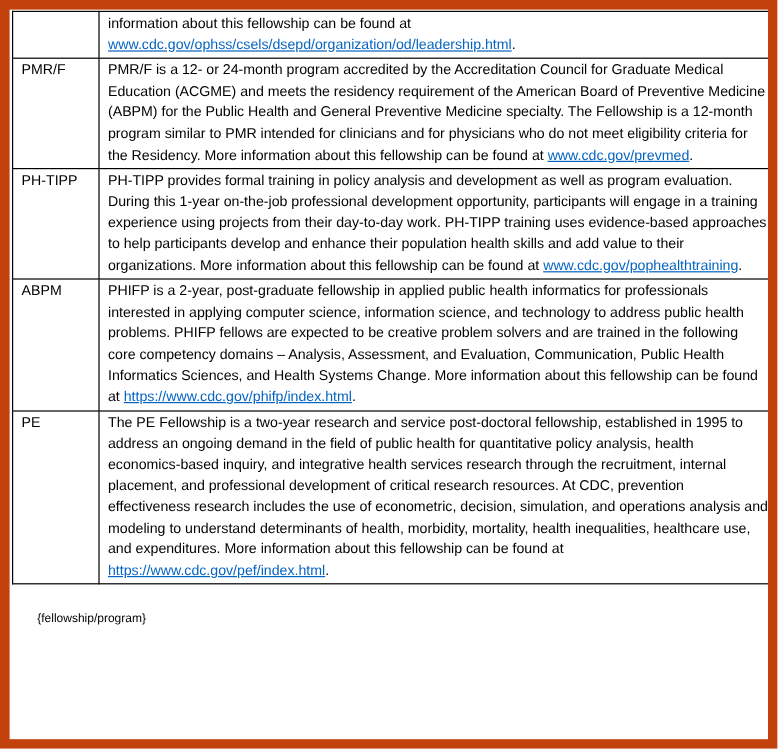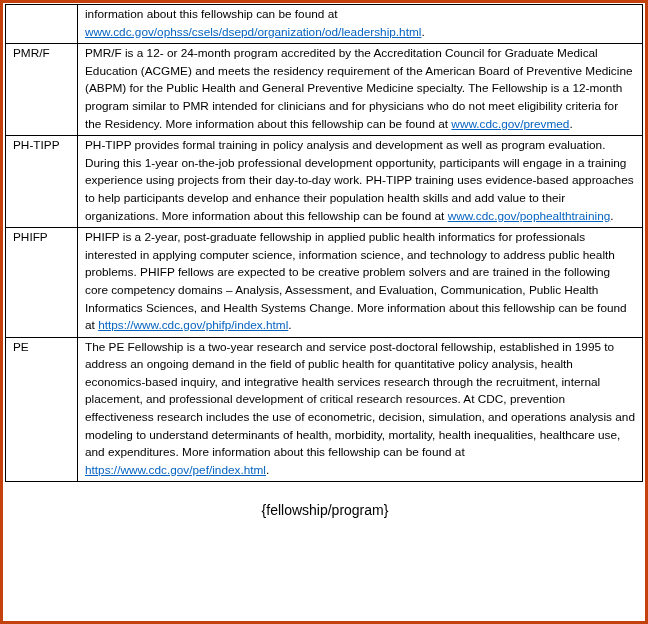--- a/index.html
+++ b/index.html
@@ -6,21 +6,21 @@
   html, body { background: #ffffff; }
   body {
     width: 648px;
     height: 624px;
     font-family: "Liberation Sans", sans-serif;
     color: #000000;
   }
   .frame {
     width: 648px;
     height: 624px;
-    border: 3px solid #c2410c;
+    border: 8px solid #c2410c;
     background: #ffffff;
     padding: 1px 2px;
     overflow: hidden;
   }
   table.doc-table {
     border-collapse: collapse;
     width: 638px;
     table-layout: fixed;
   }
   .doc-table td {
@@ -37,24 +37,23 @@
     color: #0563C1;
     text-decoration: underline;
     cursor: pointer;
   }
   .closing {
     margin: 52px 0 0 6px;
     font-size: 12.5px;
     line-height: 17px;
   }
   .signature {
-    margin: 20px 0 0 2px;
-    font-size: 14px;
+    margin: 20px 0 0 21px;
+    font-size: 10px;
     line-height: 17px;
-    text-align: center;
   }
 </style>
 </head>
 <body>
 
 <div class="frame">
 
   <table class="doc-table">
     <tbody>
       <tr>
@@ -63,21 +62,21 @@
       </tr>
       <tr>
         <td class="label-cell">PMR/F</td>
         <td class="desc-cell"><span>PMR/F is a 12- or 24-month program accredited by the Accreditation Council for Graduate Medical Education (ACGME) and meets the residency requirement of the American Board of Preventive Medicine (ABPM) for the Public Health and General Preventive Medicine specialty. The Fellowship is a 12-month program similar to PMR intended for clinicians and for physicians who do not meet eligibility criteria for the Residency. More information about this fellowship can be found at </span><a class="doclink">www.cdc.gov/prevmed</a><span>.</span></td>
       </tr>
       <tr>
         <td class="label-cell">PH-TIPP</td>
         <td class="desc-cell"><span>PH-TIPP provides formal training in policy analysis and development as well as program evaluation. During this 1-year on-the-job professional development opportunity, participants will engage in a training experience using projects from their day-to-day work. PH-TIPP training uses evidence-based approaches to help participants develop and enhance their population health skills and add value to their organizations. More information about this fellowship can be found at </span><a class="doclink">www.cdc.gov/pophealthtraining</a><span>.</span></td>
       </tr>
       <tr>
-        <td class="label-cell">PHIFP</td>
+        <td class="label-cell">ABPM</td>
         <td class="desc-cell"><span>PHIFP is a 2-year, post-graduate fellowship in applied public health informatics for professionals interested in applying computer science, information science, and technology to address public health problems. PHIFP fellows are expected to be creative problem solvers and are trained in the following core competency domains – Analysis, Assessment, and Evaluation, Communication, Public Health Informatics Sciences, and Health Systems Change. More information about this fellowship can be found at </span><a class="doclink">https://www.cdc.gov/phifp/index.html</a><span>.</span></td>
       </tr>
       <tr>
         <td class="label-cell">PE</td>
         <td class="desc-cell"><span>The PE Fellowship is a two-year research and service post-doctoral fellowship, established in 1995 to address an ongoing demand in the field of public health for quantitative policy analysis, health economics-based inquiry, and integrative health services research through the recruitment, internal placement, and professional development of critical research resources. At CDC, prevention effectiveness research includes the use of econometric, decision, simulation, and operations analysis and modeling to understand determinants of health, morbidity, mortality, health inequalities, healthcare use, and expenditures. More information about this fellowship can be found at </span><a class="doclink">https://www.cdc.gov/pef/index.html</a><span>.</span></td>
       </tr>
     </tbody>
   </table>
 
   <p class="signature">{fellowship/program}</p>

